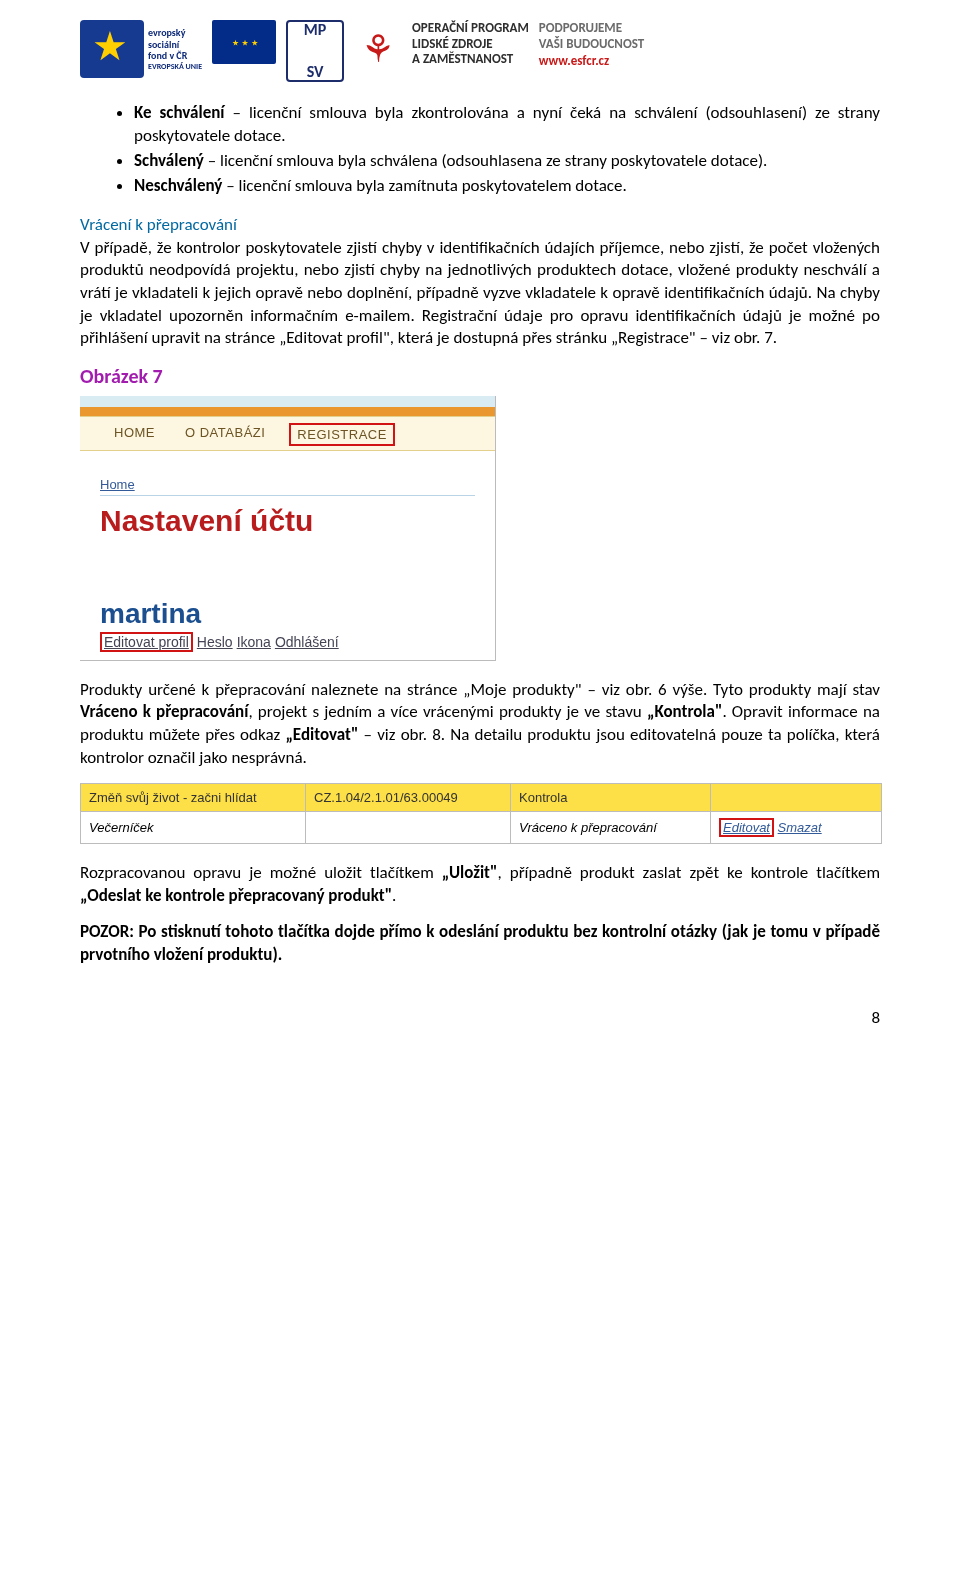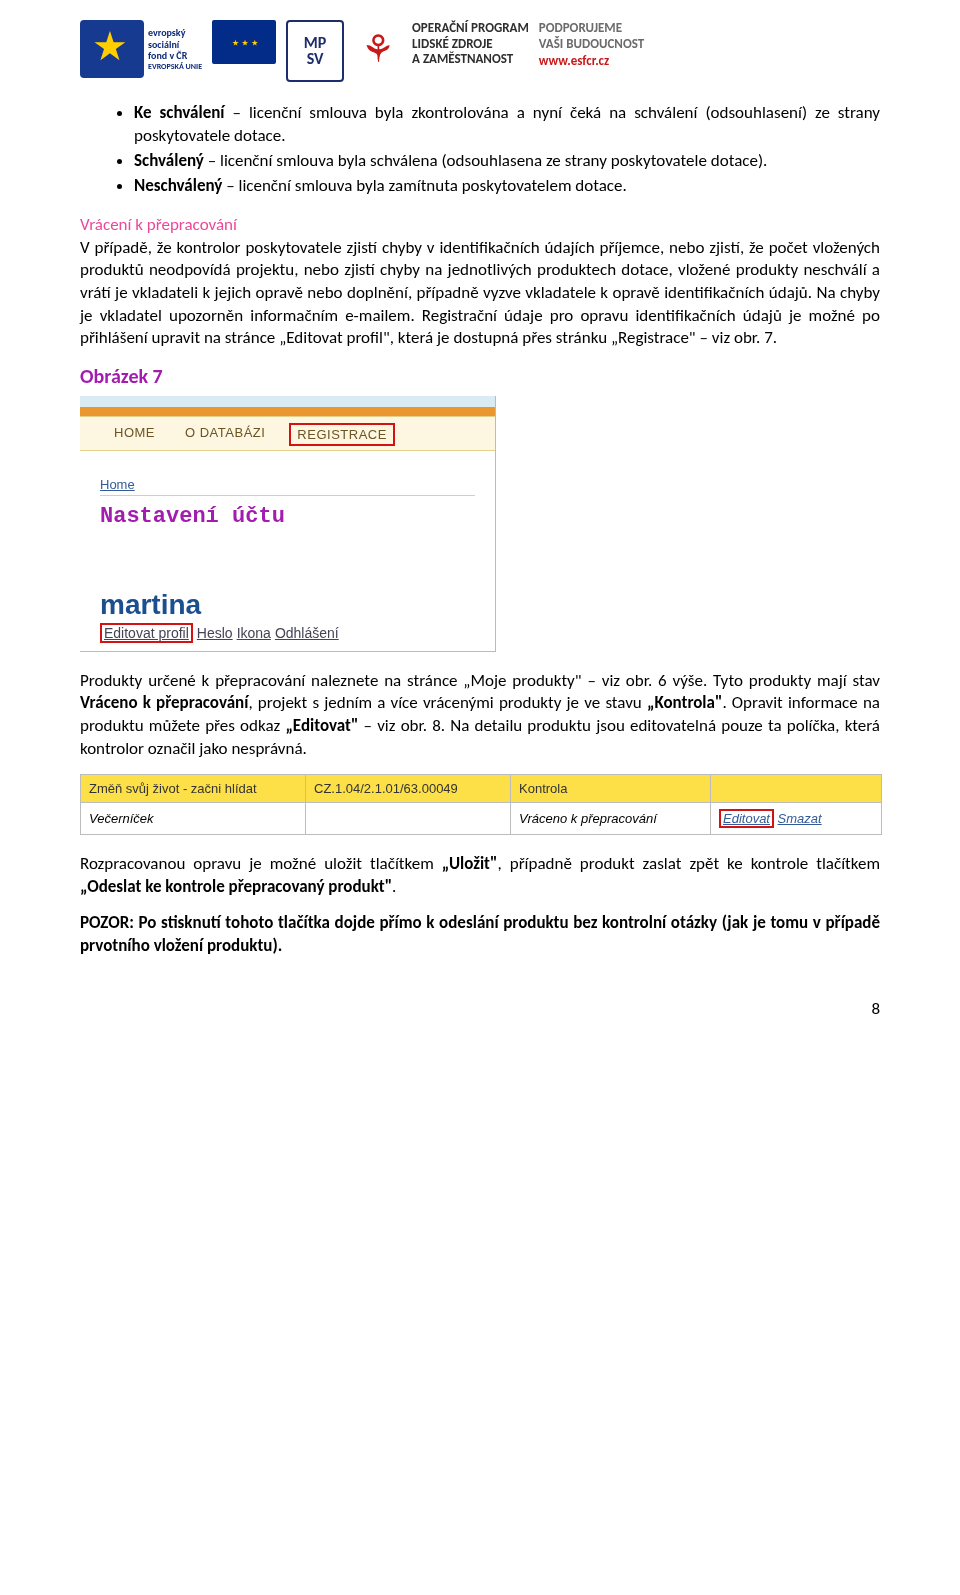--- a/index.html
+++ b/index.html
@@ -69,21 +69,21 @@
     letter-spacing: -2px;
   }
   .mpsv {
     width: 54px;
     height: 58px;
     border: 2px solid #1d2d6b;
     border-radius: 4px;
     display: flex;
     flex-direction: column;
     align-items: center;
-    justify-content: center;
+    justify-content: space-between;
     font-size: 16px;
     font-weight: bold;
     color: #1d2d6b;
     line-height: 1;
   }
   .op-fig {
     width: 48px;
     height: 58px;
     display: flex;
     align-items: center;
@@ -119,21 +119,21 @@
     line-height: 1.35;
   }
   ul.bullets li {
     margin-bottom: 2px;
     text-align: justify;
   }
   .b { font-weight: bold; }
 
   
   .heading-blue {
-    color: #ec4899;
+    color: #0369a1;
     font-size: 17px;
     margin-bottom: 2px;
   }
   .para {
     font-size: 17px;
     line-height: 1.33;
     text-align: justify;
     margin-bottom: 14px;
   }
   .fig-label {
@@ -180,25 +180,24 @@
     color: #335b99;
     font-size: 13px;
     text-decoration: underline;
   }
   .sc1-sep {
     height: 1px;
     background: #b8d4e6;
     margin-top: 2px;
   }
   .sc1-h1 {
-    color: #a21caf;
-    font-weight: bold;
-    font-size: 22px;
+    color: #b91c1c;
+    font-weight: bold;
+    font-size: 30px;
     margin: 8px 0 60px 0;
-    font-family: Liberation Mono, monospace;
   }
   .sc1-user {
     color: #1b4f8f;
     font-weight: bold;
     font-size: 28px;
     margin-bottom: 2px;
   }
   .sc1-sub {
     font-size: 14px;
     color: #445;

